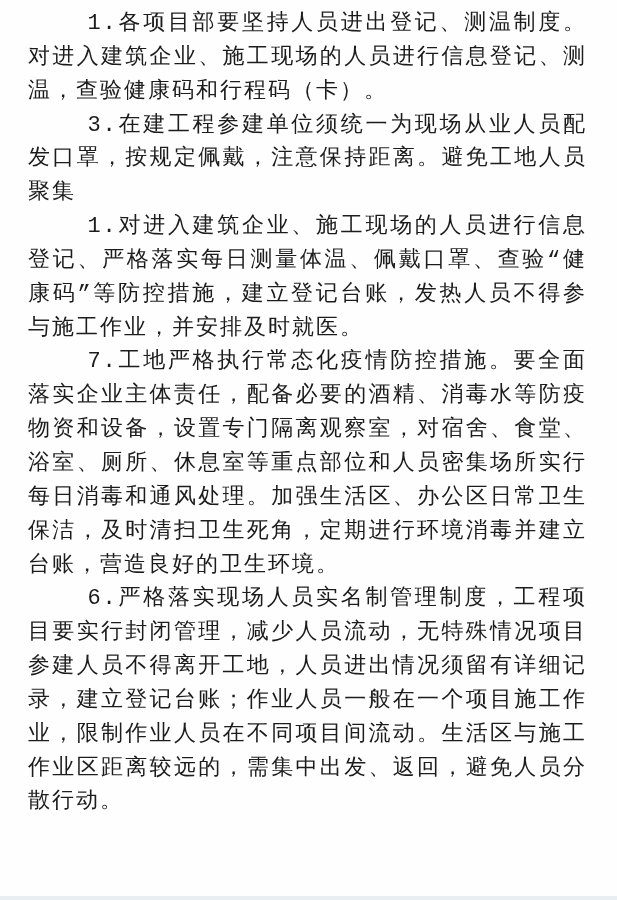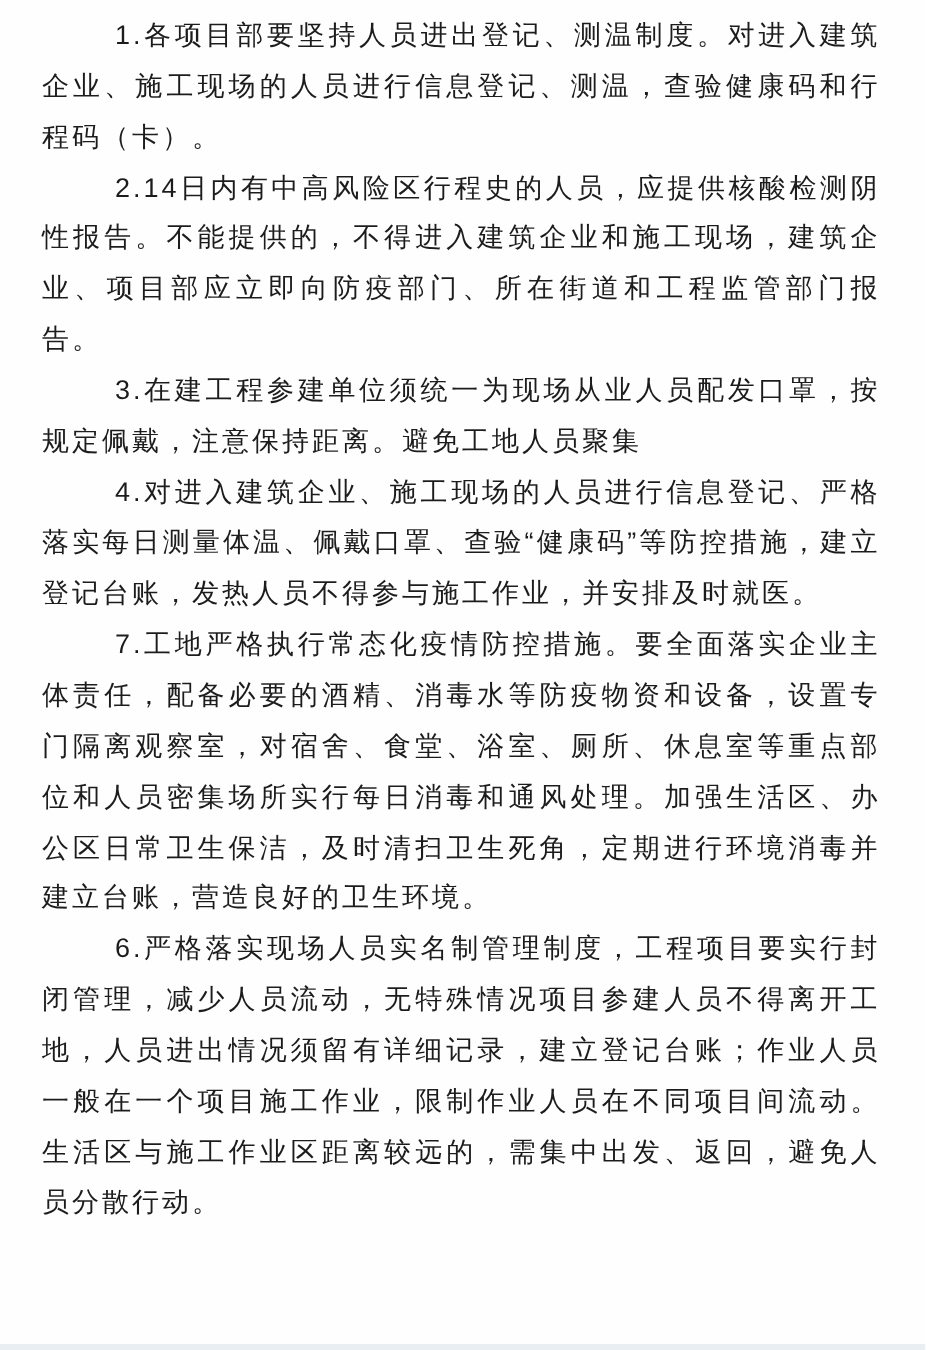--- a/index.html
+++ b/index.html
@@ -13,22 +13,22 @@
     overflow: hidden;
     position: relative;
   }
   .page {
     box-sizing: border-box;
     width: 617px;
     height: 900px;
     padding: 7px 30px 0 28px;
     background: #fefefe;
     color: #1c1c1c;
-    font-family: Liberation Sans, sans-serif;
-    font-size: 18px;
+    font-family: Liberation Mono, monospace;
+    font-size: 22px;
     line-height: 33.85px;
   }
   .para {
     margin: 0;
     text-align: justify;
     text-justify: inter-character;
     letter-spacing: 2px;
     text-indent: 2.7em;
     word-break: normal;
   }
@@ -39,19 +39,18 @@
     width: 617px;
     height: 4px;
     background: #e9eef2;
   }
 </style>
 </head>
 <body>
 
 <div class="page">
   <p class="para">1.各项目部要坚持人员进出登记、测温制度。对进入建筑企业、施工现场的人员进行信息登记、测温，查验健康码和行程码（卡）。</p>
-  <p class="para">2.14日内有中高风险区行程史的人员，应提供核酸检测阴性报告。不能提供的，不得进入建筑企业和施工现场，建筑企业、项目部应立即向防疫部门、所在街道和工程监管部门报告。</p>
   <p class="para">3.在建工程参建单位须统一为现场从业人员配发口罩，按规定佩戴，注意保持距离。避免工地人员聚集</p>
-  <p class="para">4.对进入建筑企业、施工现场的人员进行信息登记、严格落实每日测量体温、佩戴口罩、查验“健康码”等防控措施，建立登记台账，发热人员不得参与施工作业，并安排及时就医。</p>
+  <p class="para">1.对进入建筑企业、施工现场的人员进行信息登记、严格落实每日测量体温、佩戴口罩、查验“健康码”等防控措施，建立登记台账，发热人员不得参与施工作业，并安排及时就医。</p>
   <p class="para">7.工地严格执行常态化疫情防控措施。要全面落实企业主体责任，配备必要的酒精、消毒水等防疫物资和设备，设置专门隔离观察室，对宿舍、食堂、浴室、厕所、休息室等重点部位和人员密集场所实行每日消毒和通风处理。加强生活区、办公区日常卫生保洁，及时清扫卫生死角，定期进行环境消毒并建立台账，营造良好的卫生环境。</p>
   <p class="para">6.严格落实现场人员实名制管理制度，工程项目要实行封闭管理，减少人员流动，无特殊情况项目参建人员不得离开工地，人员进出情况须留有详细记录，建立登记台账；作业人员一般在一个项目施工作业，限制作业人员在不同项目间流动。生活区与施工作业区距离较远的，需集中出发、返回，避免人员分散行动。</p>
   <div class="bottom-edge"></div>
 </div>
 
 </body></html>

